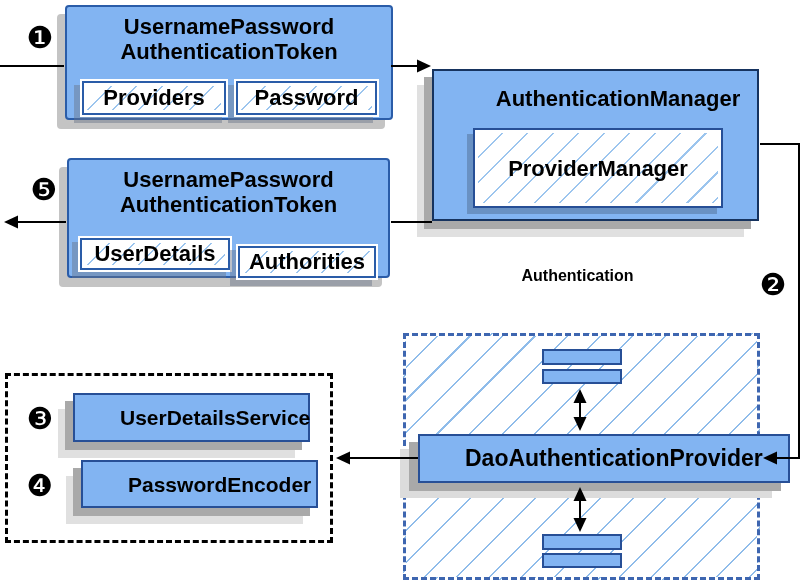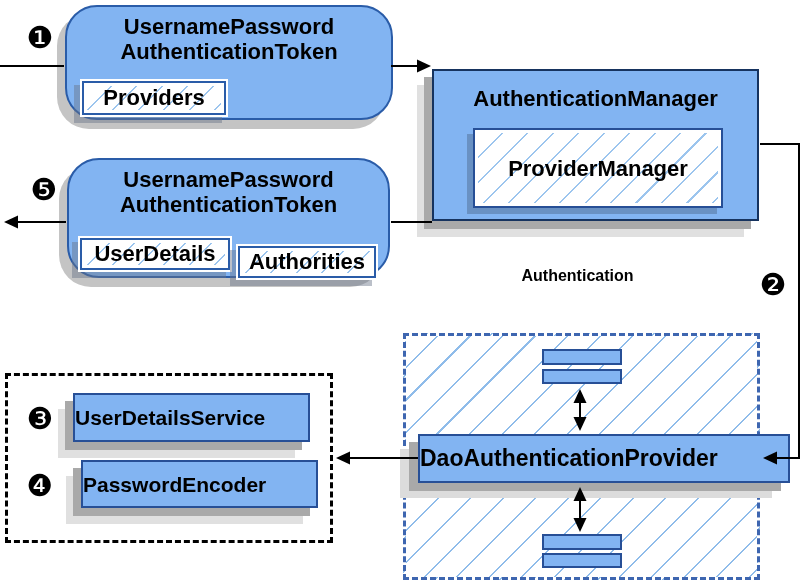--- a/index.html
+++ b/index.html
@@ -8,25 +8,25 @@
     font-family:"Liberation Sans", sans-serif; color:#000; overflow:hidden;
   }
   
   .bluebox {
     position:absolute; box-sizing:border-box;
     background:#82B4F2; border:2px solid #274F96;
     display:flex; align-items:center; justify-content:flex-start;
     font-weight:bold; text-align:center;
   }
   .rounded {
-    border-radius:32px; border-color:#2A5CA8;
+    border-radius:4px; border-color:#2A5CA8;
     box-shadow:-8px 9px 0 #C4C4C4;
     flex-direction:column; justify-content:flex-start;
   }
-  .heavy-shadow { box-shadow:-8px 8px 0 #A9A9A9, -15px 16px 0 #E0E0E0; }
+  .heavy-shadow { box-shadow:-8px 8px 0 #A9A9A9, -15px 16px 0 #E0E0E0;padding-left:45px; }
   .dark-border { border-color:#16335F; }
   .box-title { font-size:22px; line-height:25px; font-weight:bold; }
   .token-title { margin-top:7px; }
   
   .hatchbox {
     position:absolute; box-sizing:border-box; background:#ffffff;
     border:2px solid #2A5CA8;
     display:flex; align-items:center; justify-content:center;
     font-weight:bold; text-align:center;
     box-shadow:0 0 0 2px #FFFFFF, -6px 6px 0 2px rgba(105,115,135,0.45);
@@ -73,20 +73,24 @@
   <div class="boxlayer">
 
     <div class="bluebox rounded" style="left:65px; top:5px; width:328px; height:115px;">
       <div class="box-title token-title">
         <span style="display:block">UsernamePassword</span>
         <span style="display:block">AuthenticationToken</span>
       </div>
       <div class="hatchbox" style="left:15px; top:74px; width:144px; height:34px;">
         <div class="hatch-fill"></div>
         <span class="label field-label">Providers</span>
+      </div>
+      <div class="hatchbox" style="left:169px; top:74px; width:141px; height:34px;">
+        <div class="hatch-fill"></div>
+        <span class="label field-label">Password</span>
       </div>
     </div>
 
     <div class="bluebox dark-border heavy-shadow" style="left:432px; top:69px; width:327px; height:152px; flex-direction:column; justify-content:flex-start;">
       <div class="box-title" style="margin-top:15px;">AuthenticationManager</div>
       <div class="hatchbox" style="left:39px; top:57px; width:250px; height:80px; border-width:2px; border-color:#274F96; box-shadow:-6px 6px 0 rgba(60,80,110,0.35);">
         <div class="hatch-fill"></div>
         <span class="label box-title">ProviderManager</span>
       </div>
     </div>

